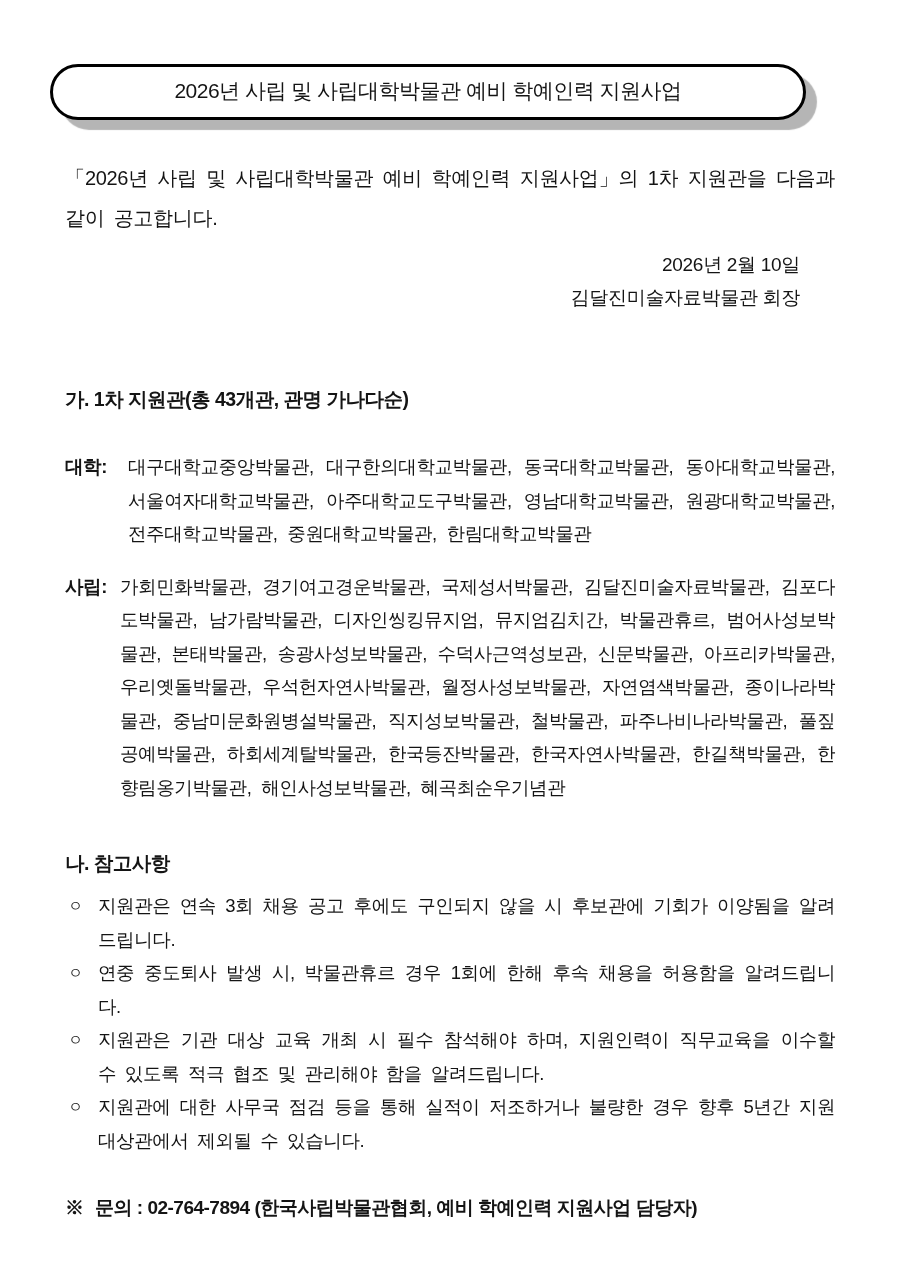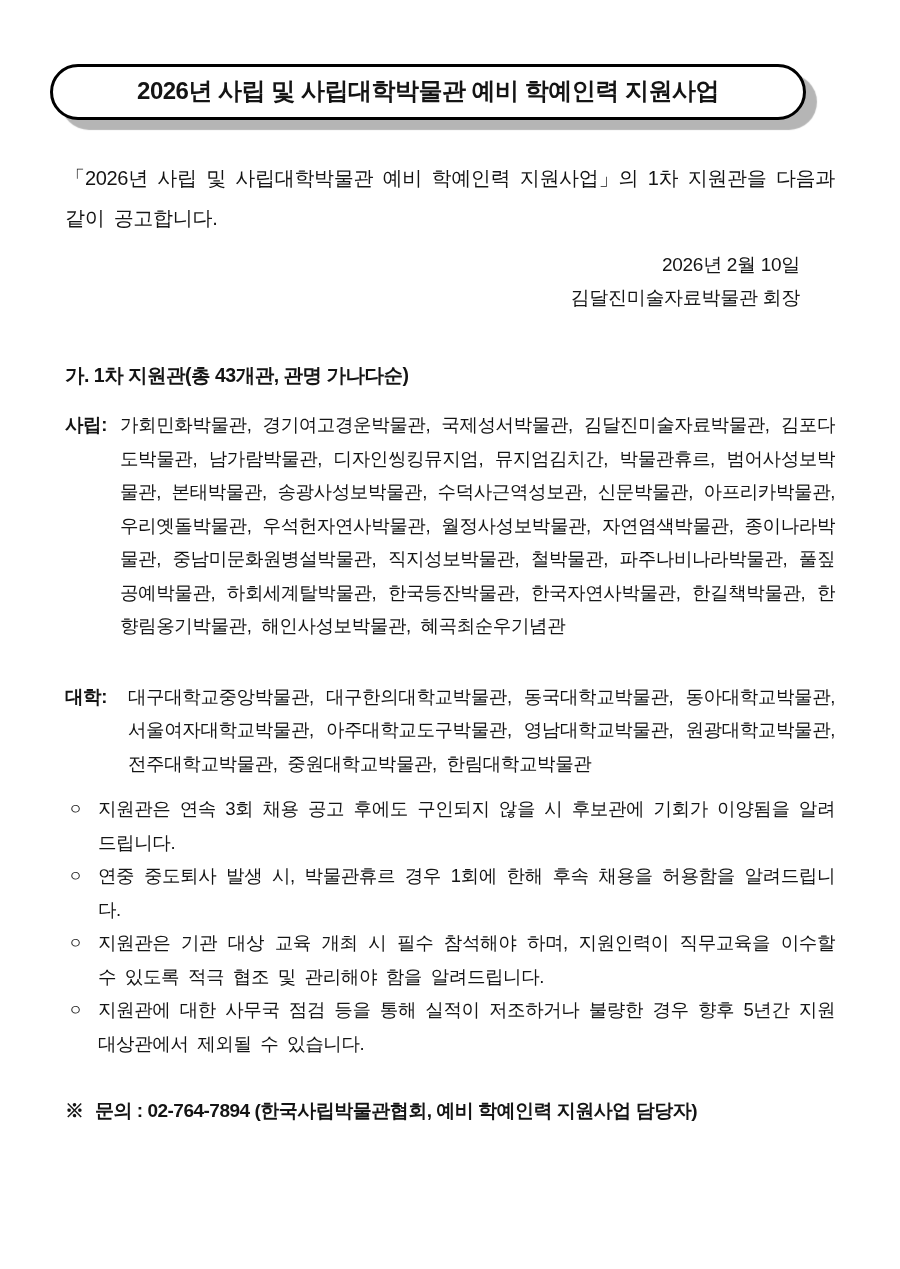--- a/index.html
+++ b/index.html
@@ -26,22 +26,22 @@
     width: 756px;
     margin-left: -15px;
     border: 3px solid #000000;
     border-radius: 36px;
     background: #ffffff;
     box-shadow: 11px 10px 1px #b5b5b5;
     padding: 7px 10px 9px 10px;
     text-align: center;
   }
   .title-line {
-    font-size: 24px;
-    font-weight: bold;
+    font-size: 21px;
+    font-weight: normal;
     line-height: 34px;
     letter-spacing: -0.5px;
     white-space: nowrap;
   }
   
   .intro {
     margin: 38px 0 0 0;
     font-size: 20px;
     line-height: 40px;
     text-align: justify;
@@ -60,21 +60,21 @@
     line-height: 33px;
     letter-spacing: -0.3px;
   }
   
   .section-heading {
     margin: 0;
     font-size: 19.5px;
     font-weight: bold;
     letter-spacing: -0.5px;
   }
-  .heading-a { margin-top: 48px; }
+  .heading-a { margin-top: 72px; }
   .heading-b { margin-top: 46px; }
   
   .group {
     display: flex;
     align-items: flex-start;
     margin-top: 19px;
     font-size: 18.5px;
     line-height: 33.5px;
     letter-spacing: -0.4px;
   }
@@ -134,30 +134,31 @@
 
   <p class="intro">「2026년 사립 및 사립대학박물관 예비 학예인력 지원사업」의 1차 지원관을 다음과 같이 공고합니다.</p>
 
   <div class="date-block">
     <div class="date-line">2026년 2월 10일</div>
     <div class="date-line">김달진미술자료박물관 회장</div>
   </div>
 
   <h2 class="section-heading heading-a">가. 1차 지원관(총 43개관, 관명 가나다순)</h2>
 
+  <div class="group group-univ">
+    <span class="group-label">대학:</span>
+    <span class="group-text">대구대학교중앙박물관,  대구한의대학교박물관,  동국대학교박물관,  동아대학교박물관,  서울여자대학교박물관,  아주대학교도구박물관,  영남대학교박물관,  원광대학교박물관,  전주대학교박물관,  중원대학교박물관,  한림대학교박물관</span>
+  </div>
+
   <div class="group group-sarip">
     <span class="group-label">사립:</span>
     <span class="group-text">가회민화박물관,  경기여고경운박물관,  국제성서박물관,  김달진미술자료박물관,  김포다도박물관,  남가람박물관,  디자인씽킹뮤지엄,  뮤지엄김치간,  박물관휴르,  범어사성보박물관,  본태박물관,  송광사성보박물관,  수덕사근역성보관,  신문박물관,  아프리카박물관,  우리옛돌박물관,  우석헌자연사박물관,  월정사성보박물관,  자연염색박물관,  종이나라박물관,  중남미문화원병설박물관,  직지성보박물관,  철박물관,  파주나비나라박물관,  풀짚공예박물관,  하회세계탈박물관,  한국등잔박물관,  한국자연사박물관,  한길책박물관,  한향림옹기박물관,  해인사성보박물관,  혜곡최순우기념관</span>
   </div>
 
-  <div class="group group-univ">
-    <span class="group-label">대학:</span>
-    <span class="group-text">대구대학교중앙박물관,  대구한의대학교박물관,  동국대학교박물관,  동아대학교박물관,  서울여자대학교박물관,  아주대학교도구박물관,  영남대학교박물관,  원광대학교박물관,  전주대학교박물관,  중원대학교박물관,  한림대학교박물관</span>
-  </div>
-
+  <h2 class="section-heading heading-b">나. 참고사항</h2>
 
   <div class="bullet-list">
     <div class="bullet">
       <span class="bullet-marker">ㅇ</span>
       <span class="bullet-text">지원관은 연속 3회 채용 공고 후에도 구인되지 않을 시 후보관에 기회가 이양됨을 알려드립니다.</span>
     </div>
     <div class="bullet">
       <span class="bullet-marker">ㅇ</span>
       <span class="bullet-text">연중 중도퇴사 발생 시, 박물관휴르 경우 1회에 한해 후속 채용을 허용함을 알려드립니다.</span>
     </div>

